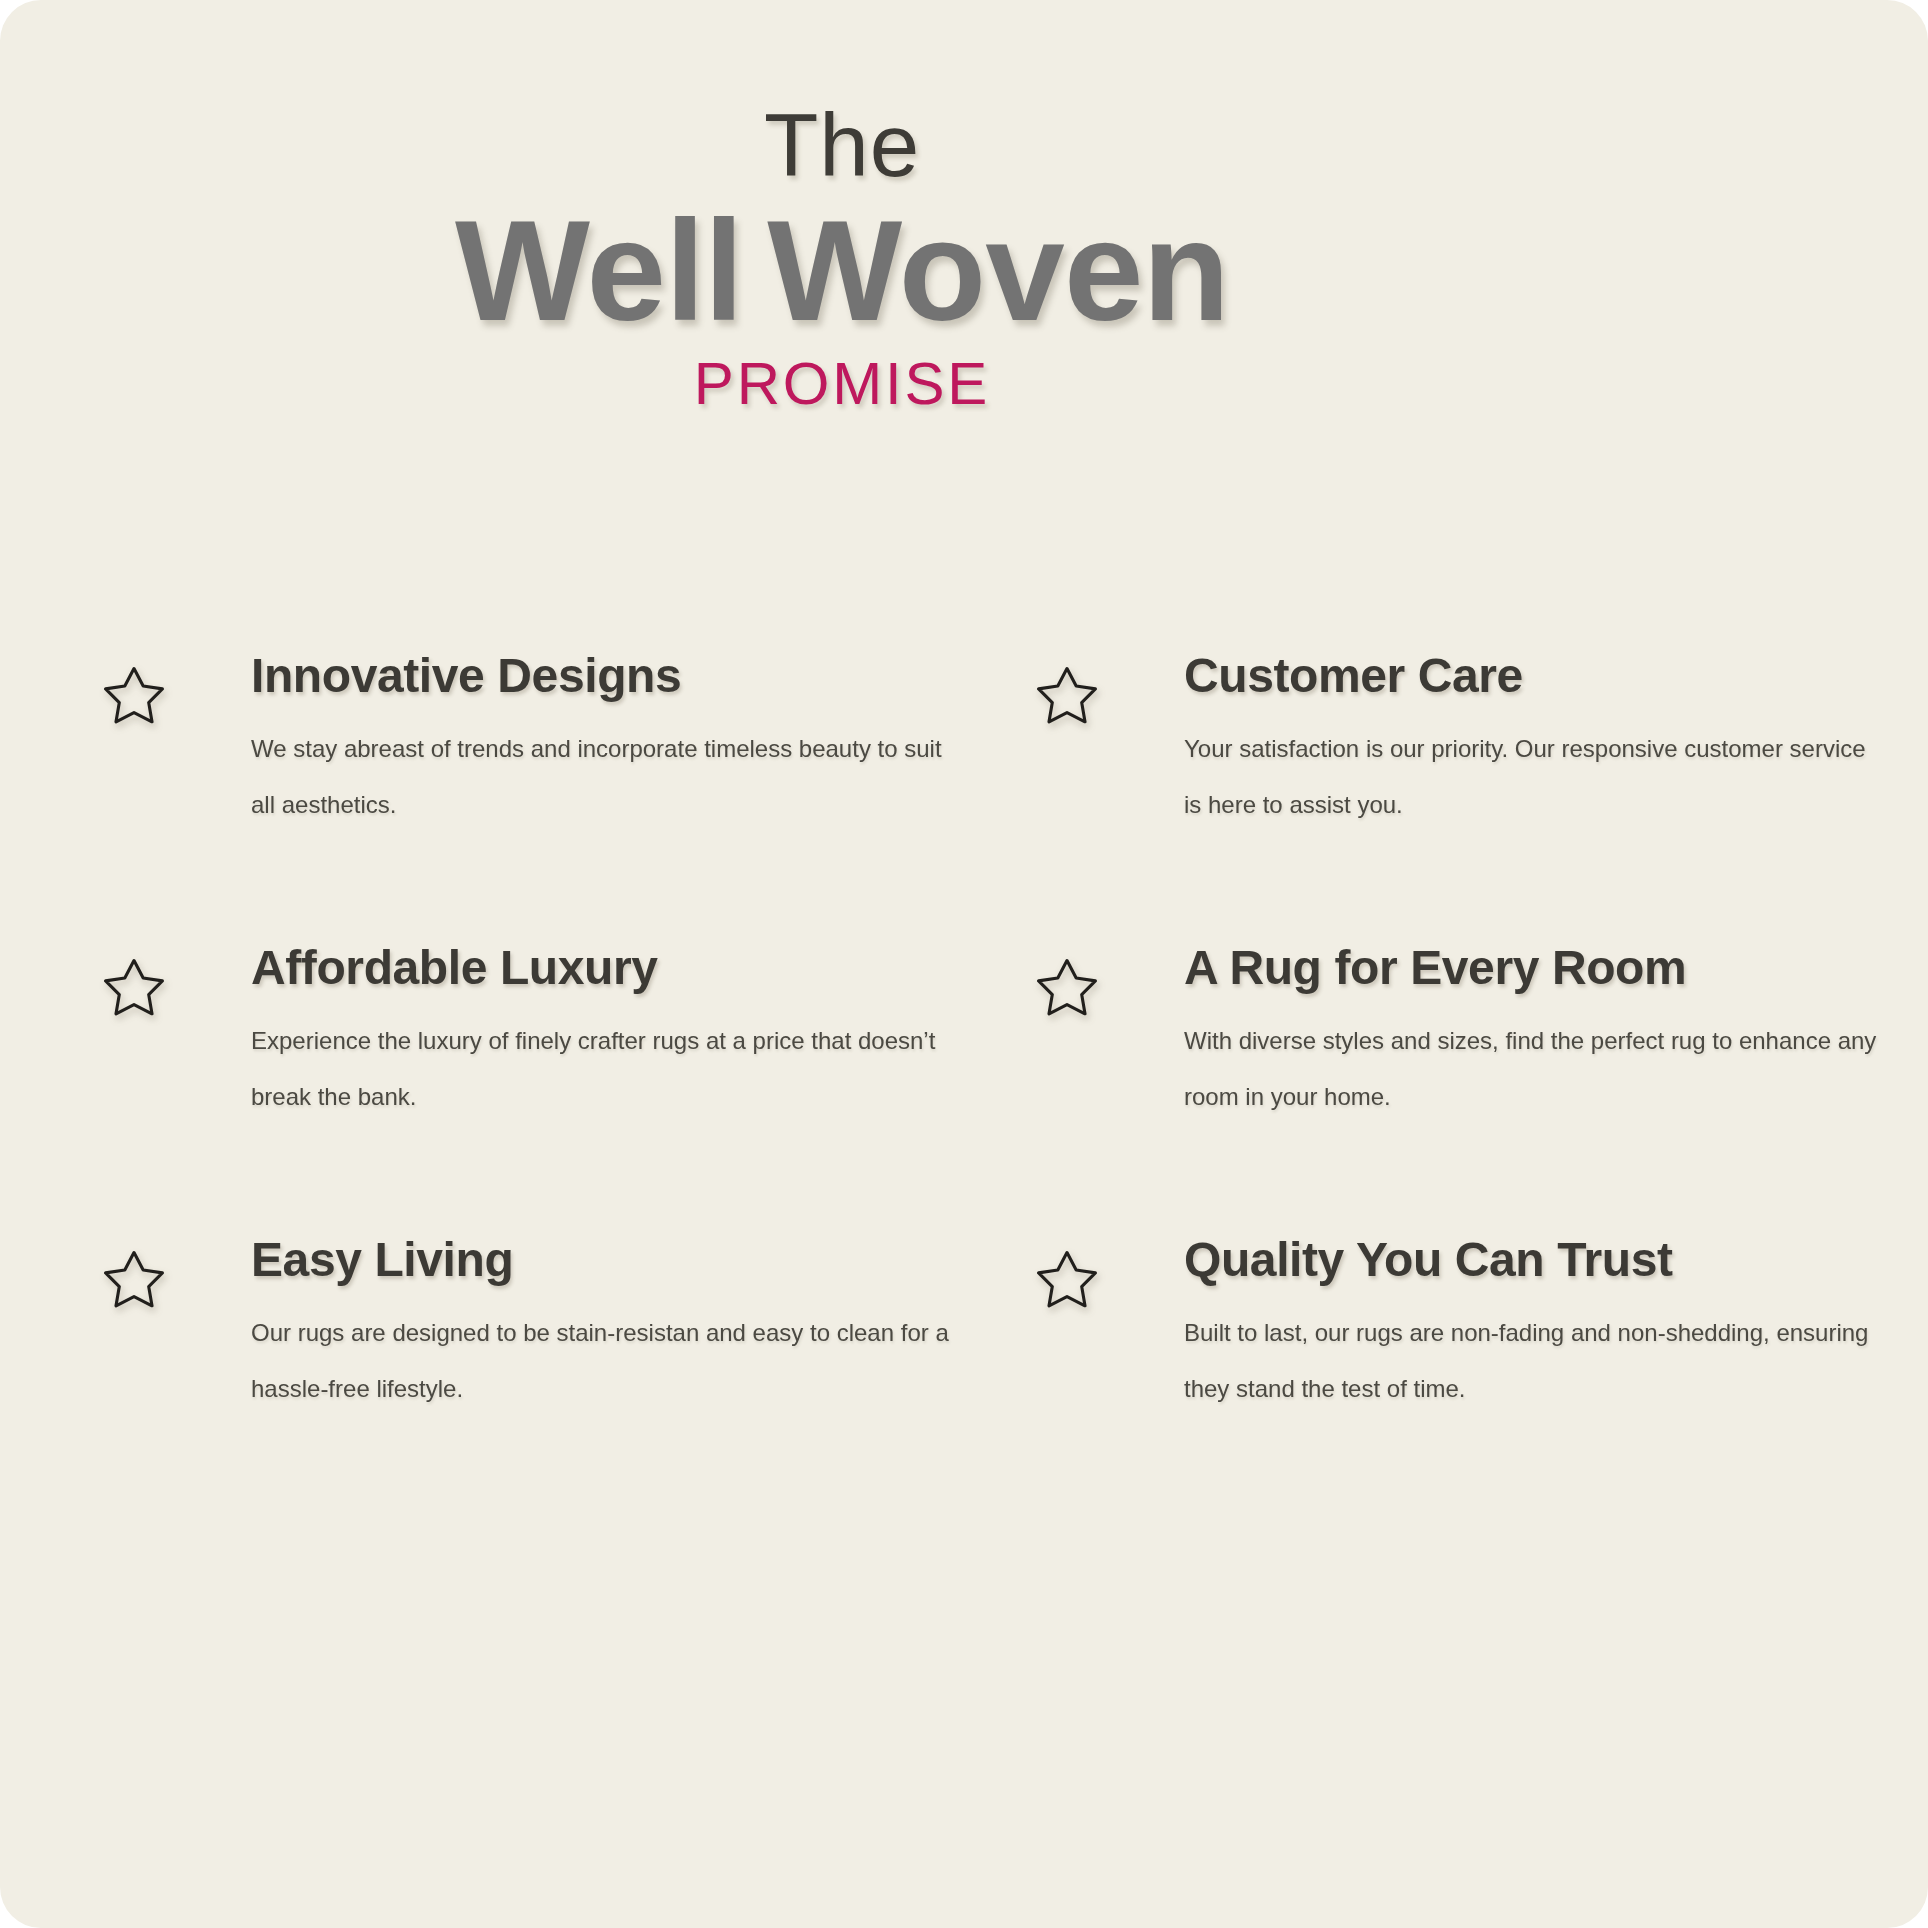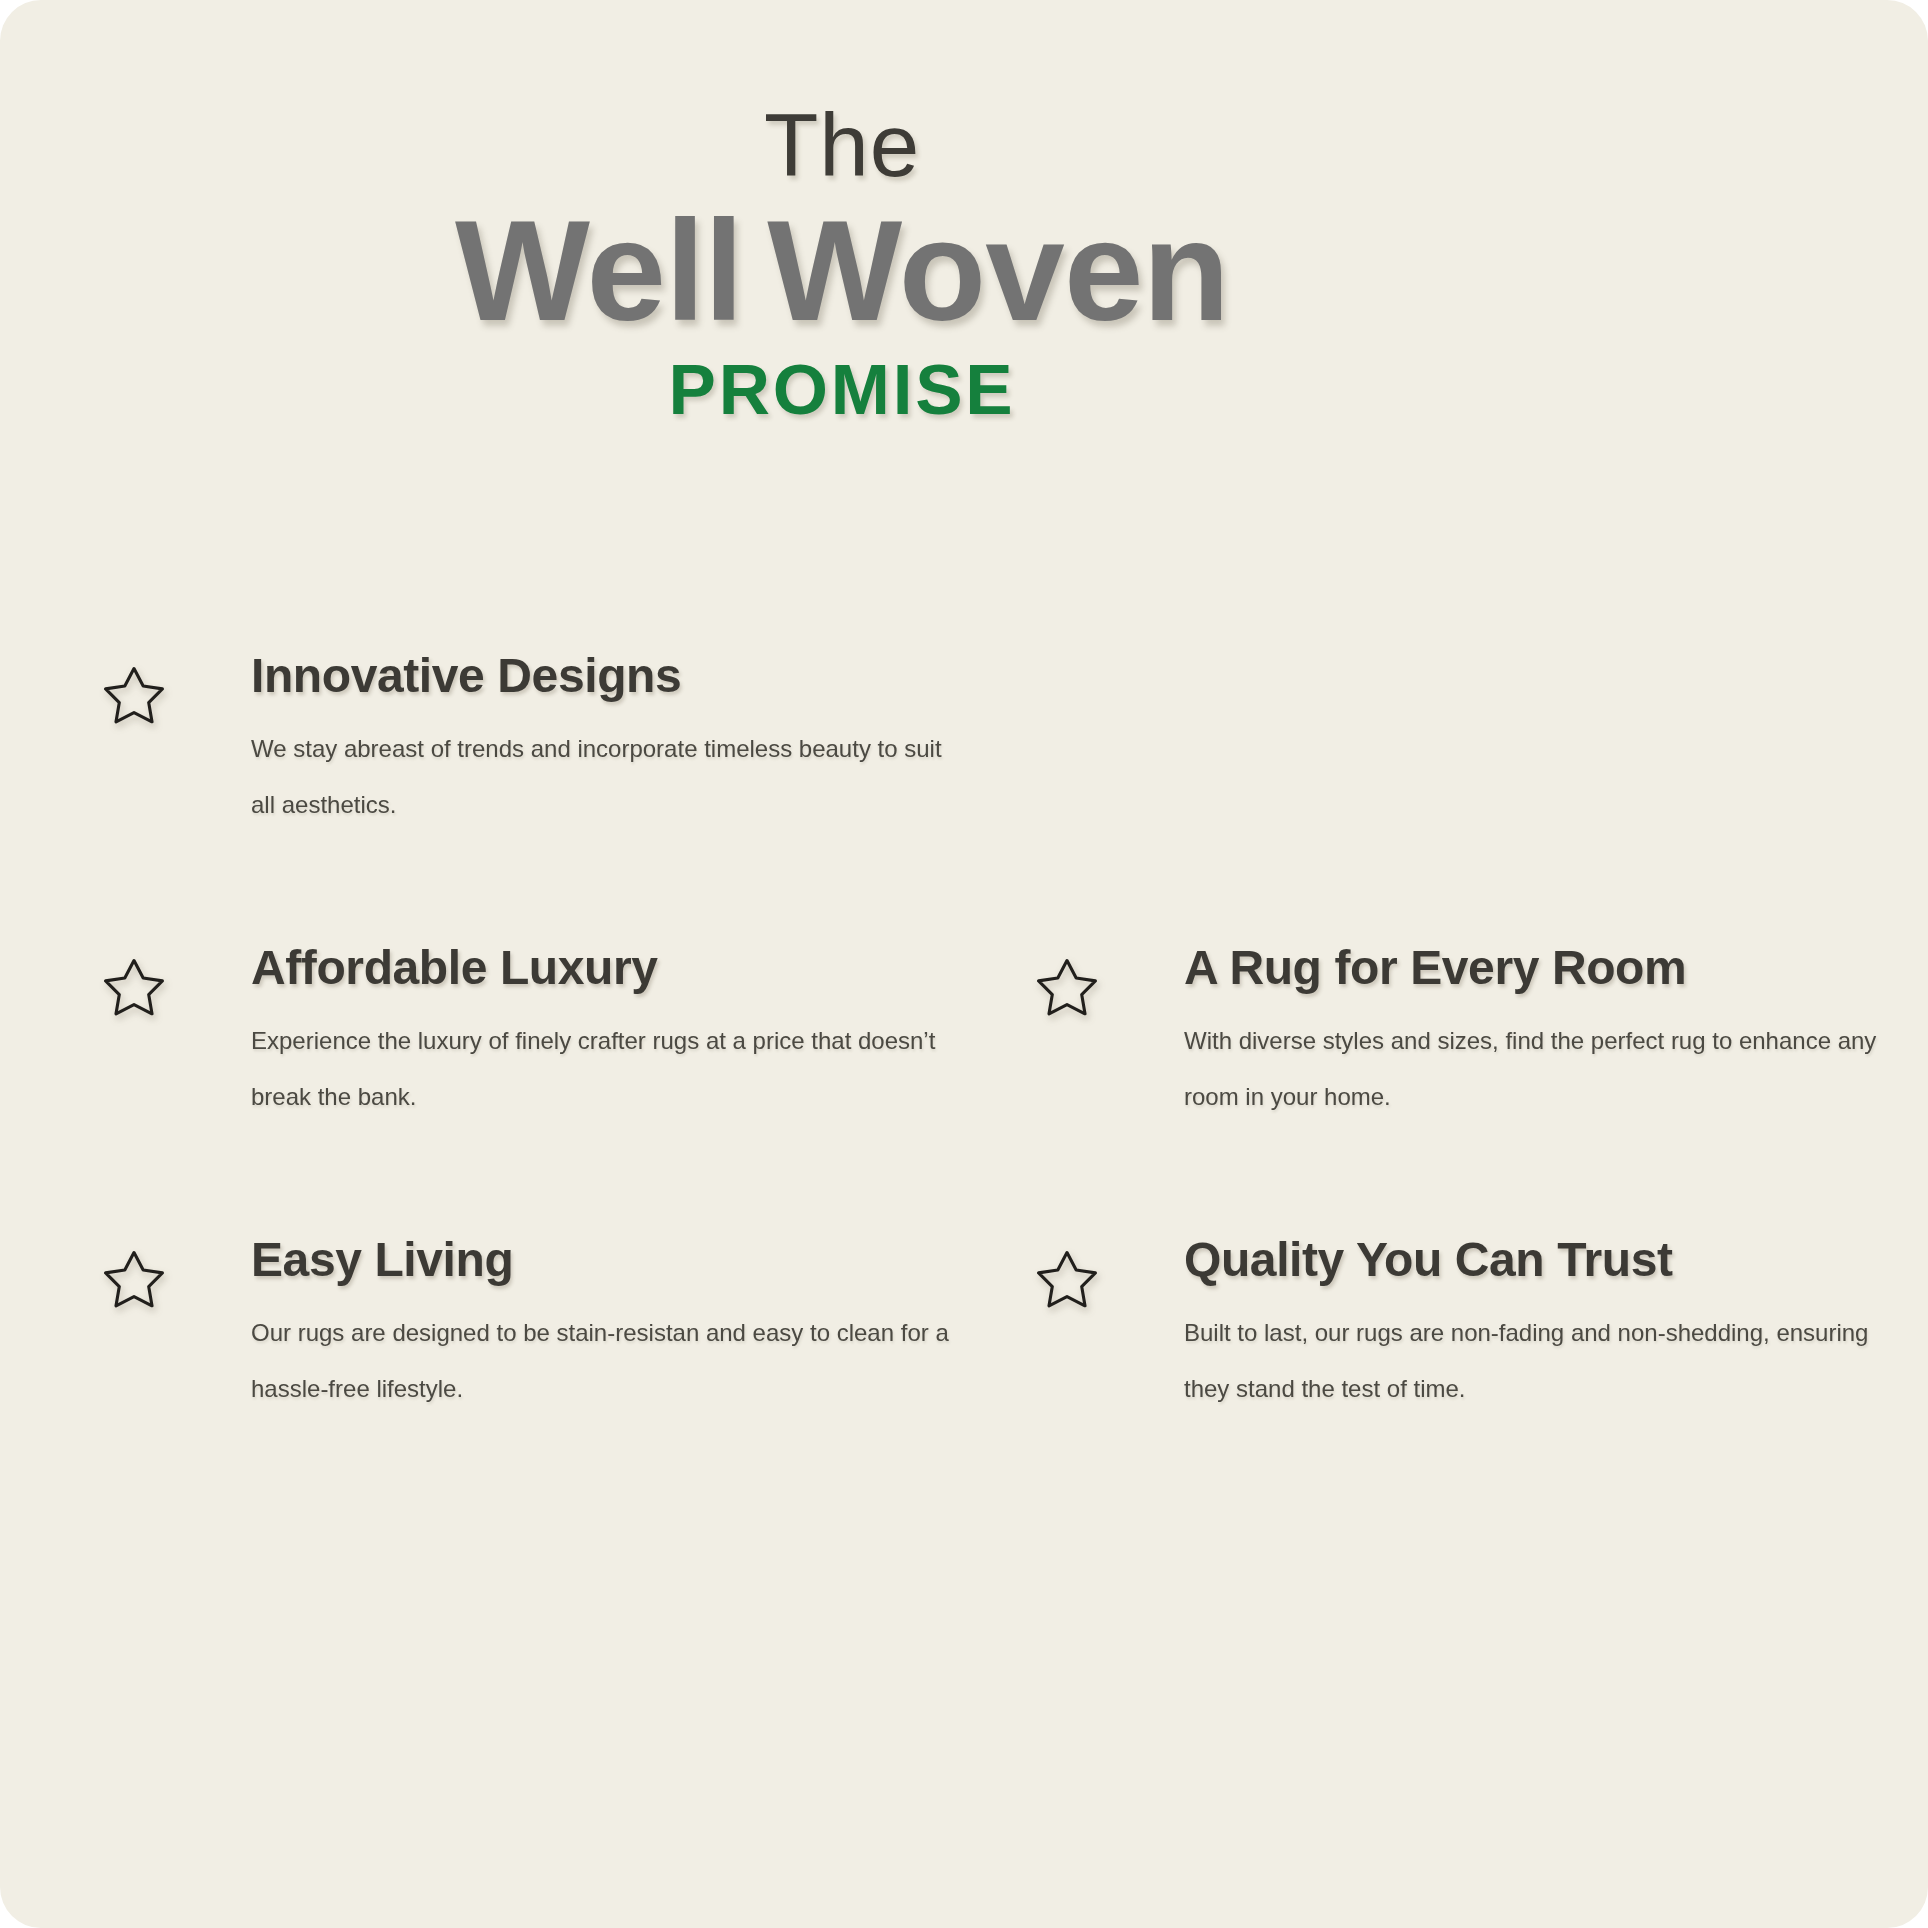--- a/index.html
+++ b/index.html
@@ -57,25 +57,25 @@
     letter-spacing: -0.9px;
     color: #737373;
     margin-top: 5.6px;
     text-shadow: 3.8px 5.6px 6.6px rgba(90, 80, 60, 0.26);
   }
   .t-main .gap { display: inline-block; width: 24.5px; }
 
   .t-sub {
     display: block;
     font-family: "Liberation Sans", "DejaVu Sans", sans-serif;
-    font-weight: 700;
-    font-size: 71px;
+    font-weight: 400;
+    font-size: 60px;
     line-height: 1.0;
     letter-spacing: 2.8px;
-    color: #15803d;
+    color: #be185d;
     margin-top: 7.5px;
     text-shadow: 2.8px 3.8px 4.7px rgba(90, 80, 60, 0.22);
   }
 
   
   #features {
     position: absolute;
     left: 0;
     top: 652px;
     width: 1928px;
@@ -152,20 +152,31 @@
           <svg viewBox="0 0 64 64" xmlns="http://www.w3.org/2000/svg">
             <path d="M32 5.5 L41.2 23.0 L60.4 25.9 L46.7 39.6 L50.0 58.8 L32 49.6 L14.0 58.8 L17.3 39.6 L3.6 25.9 L22.8 23.0 Z" fill="none" stroke="#211F1C" stroke-width="3.1" stroke-linejoin="round" stroke-linecap="round"></path>
           </svg>
         </span>
         <div class="feature-text">
           <div class="feature-title">Innovative Designs</div>
           <div class="feature-body">We stay abreast of trends and incorporate timeless beauty to suit all aesthetics.</div>
         </div>
       </div>
 
+      <div class="feature col-right">
+        <span class="star-wrap">
+          <svg viewBox="0 0 64 64" xmlns="http://www.w3.org/2000/svg">
+            <path d="M32 5.5 L41.2 23.0 L60.4 25.9 L46.7 39.6 L50.0 58.8 L32 49.6 L14.0 58.8 L17.3 39.6 L3.6 25.9 L22.8 23.0 Z" fill="none" stroke="#211F1C" stroke-width="3.1" stroke-linejoin="round" stroke-linecap="round"></path>
+          </svg>
+        </span>
+        <div class="feature-text">
+          <div class="feature-title">Customer Care</div>
+          <div class="feature-body">Your satisfaction is our priority. Our responsive customer service is here to assist you.</div>
+        </div>
+      </div>
 
     </div>
 
     <div class="feature-row">
 
       <div class="feature col-left">
         <span class="star-wrap">
           <svg viewBox="0 0 64 64" xmlns="http://www.w3.org/2000/svg">
             <path d="M32 5.5 L41.2 23.0 L60.4 25.9 L46.7 39.6 L50.0 58.8 L32 49.6 L14.0 58.8 L17.3 39.6 L3.6 25.9 L22.8 23.0 Z" fill="none" stroke="#211F1C" stroke-width="3.1" stroke-linejoin="round" stroke-linecap="round"></path>
           </svg>

